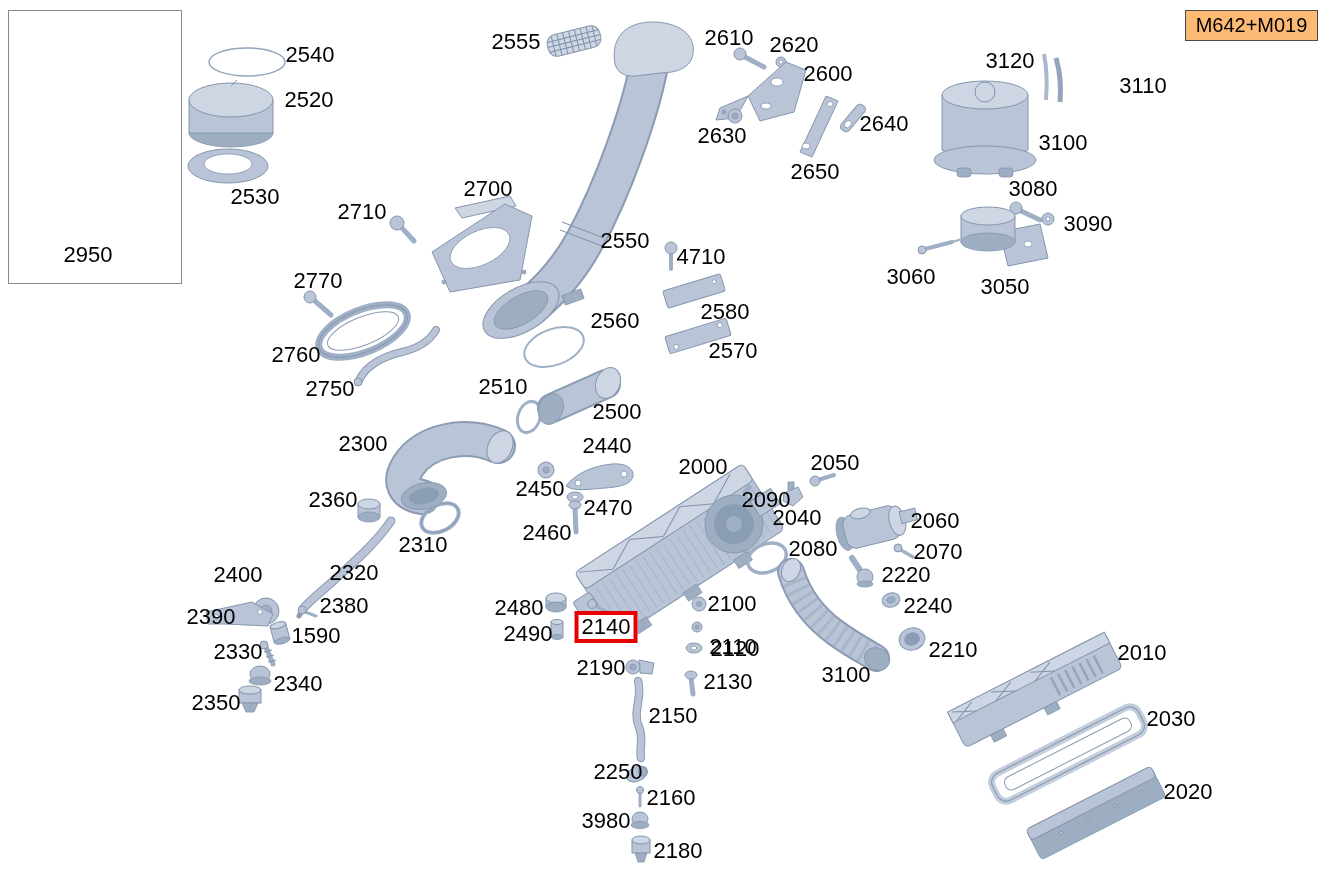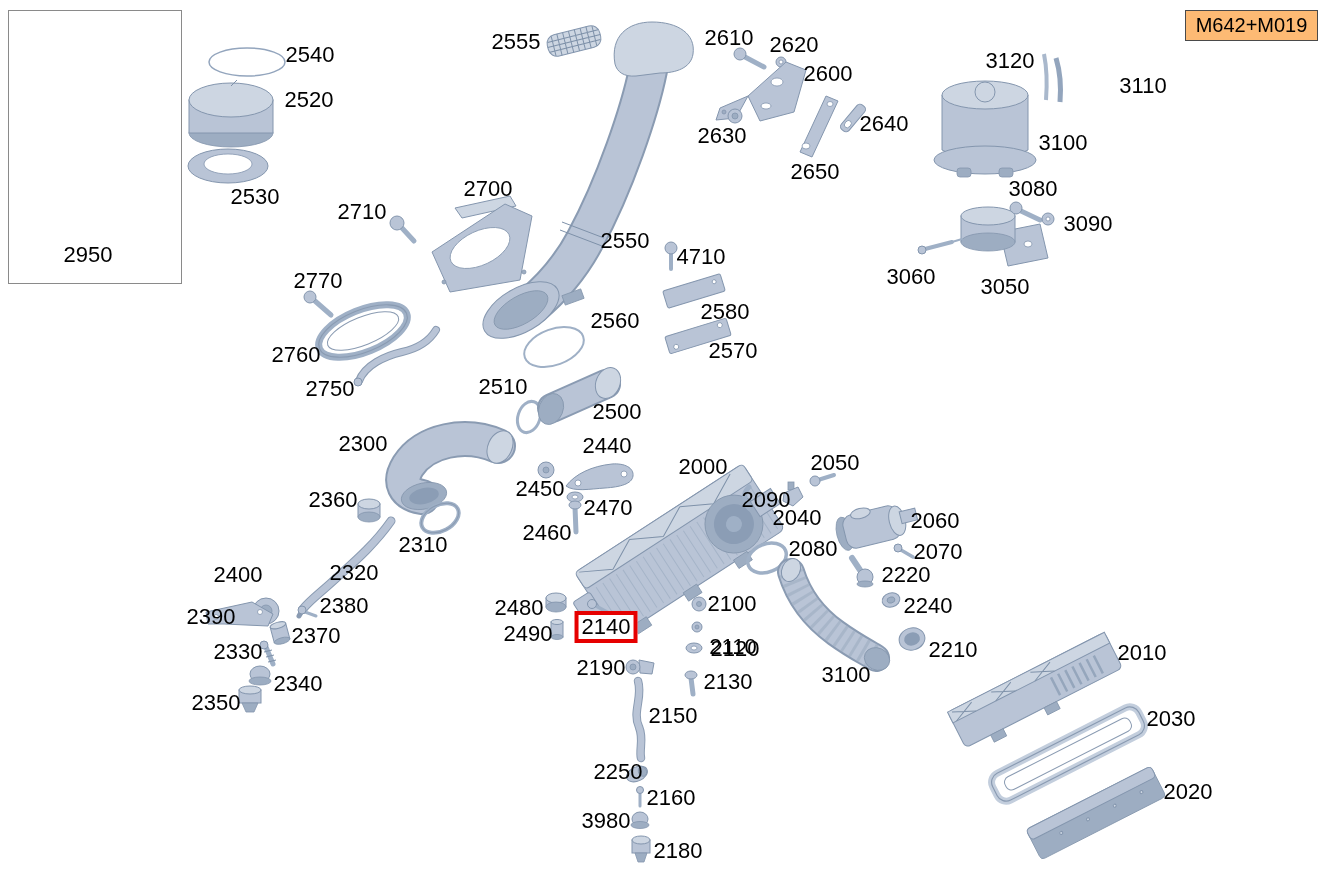--- a/index.html
+++ b/index.html
@@ -463,21 +463,21 @@
       <span class="part-label" style="left: 540px; top: 489px;">2450</span>
       <span class="part-label" style="left: 608px; top: 508px;">2470</span>
       <span class="part-label" style="left: 547px; top: 533px;">2460</span>
       <span class="part-label" style="left: 363px; top: 444px;">2300</span>
       <span class="part-label" style="left: 333px; top: 500px;">2360</span>
       <span class="part-label" style="left: 423px; top: 545px;">2310</span>
       <span class="part-label" style="left: 354px; top: 573px;">2320</span>
       <span class="part-label" style="left: 238px; top: 575px;">2400</span>
       <span class="part-label" style="left: 211px; top: 617px;">2390</span>
       <span class="part-label" style="left: 344px; top: 606px;">2380</span>
-      <span class="part-label" style="left: 316px; top: 636px;">2370</span>
+      <span class="part-label" style="left: 316px; top: 636px;">1590</span>
       <span class="part-label" style="left: 238px; top: 652px;">2330</span>
       <span class="part-label" style="left: 298px; top: 684px;">2340</span>
       <span class="part-label" style="left: 216px; top: 703px;">2350</span>
       <span class="part-label" style="left: 703px; top: 467px;">2000</span>
       <span class="part-label" style="left: 766px; top: 474px; margin-top: 26px;">2090</span>
       <span class="part-label" style="left: 835px; top: 463px;">2050</span>
       <span class="part-label" style="left: 797px; top: 518px;">2040</span>
       <span class="part-label" style="left: 813px; top: 549px;">2080</span>
       <span class="part-label" style="left: 935px; top: 521px;">2060</span>
       <span class="part-label" style="left: 938px; top: 552px;">2070</span>

